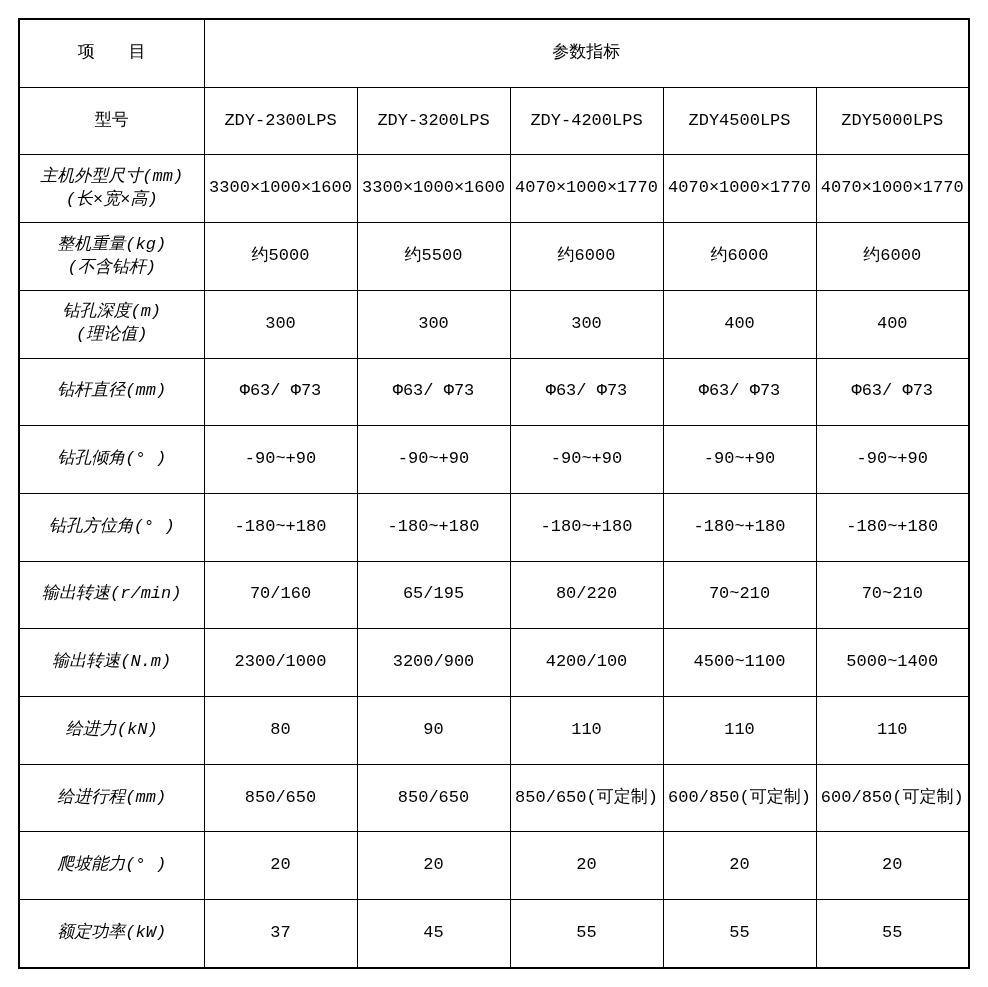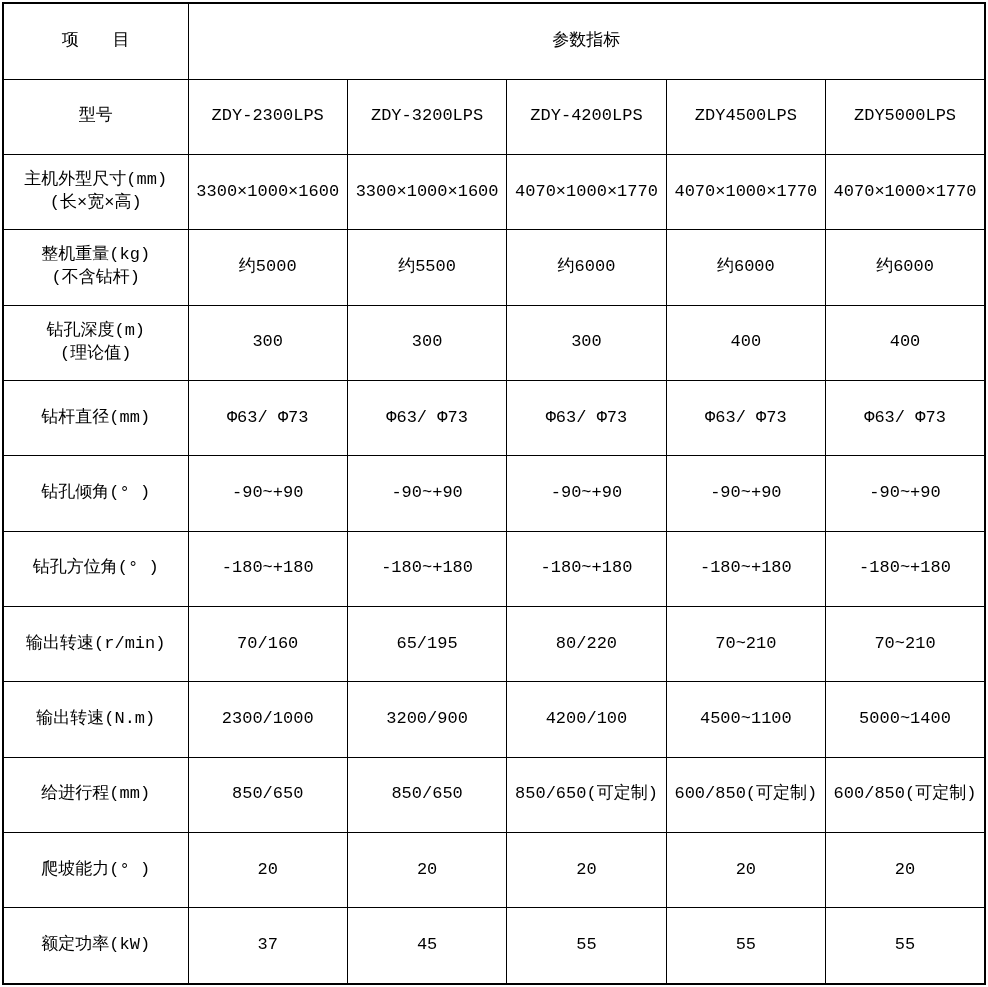--- a/index.html
+++ b/index.html
@@ -5,21 +5,21 @@
   html, body {
     margin: 0;
     padding: 0;
     background: #ffffff;
   }
   .page {
     width: 988px;
     height: 987px;
     box-sizing: border-box;
     background: #ffffff;
-    padding: 2px;
+    padding: 18px;
   }
   table.spec {
     width: 100%;
     height: 100%;
     border-collapse: collapse;
     table-layout: fixed;
     border: 2px solid #000000;
     font-family: "Liberation Mono", "DejaVu Sans Mono", "DejaVu Sans", monospace;
     font-size: 17px;
     color: #000000;
@@ -39,21 +39,21 @@
   td.label-cell { position: relative; }
   .corner-marker {
     position: absolute;
     top: 0;
     left: 0;
     width: 0;
     height: 0;
     border-top: 7px solid #008000;
     border-right: 7px solid transparent;
   }
-  .label-line { display: block; }
+  .label-line { display: block; font-style: italic; }
 </style>
 </head>
 <body>
 
 <div class="page">
   <table class="spec">
     <colgroup>
       <col class="label-col">
       <col>
         <col>
@@ -153,20 +153,30 @@
             <span class="label-line">输出转速(N.m)</span>
           </td>
           <td>2300/1000</td>
           <td>3200/900</td>
           <td>4200/100</td>
           <td>4500~1100</td>
           <td>5000~1400</td>
         </tr>
         <tr>
           <td class="label-cell">
+            <span class="label-line">给进力(kN)</span>
+          </td>
+          <td>80</td>
+          <td>90</td>
+          <td>110</td>
+          <td>110</td>
+          <td>110</td>
+        </tr>
+        <tr>
+          <td class="label-cell">
             <span class="label-line">给进行程(mm)</span>
           </td>
           <td>850/650</td>
           <td>850/650</td>
           <td>850/650(可定制)</td>
           <td>600/850(可定制)</td>
           <td>600/850(可定制)</td>
         </tr>
         <tr>
           <td class="label-cell">

